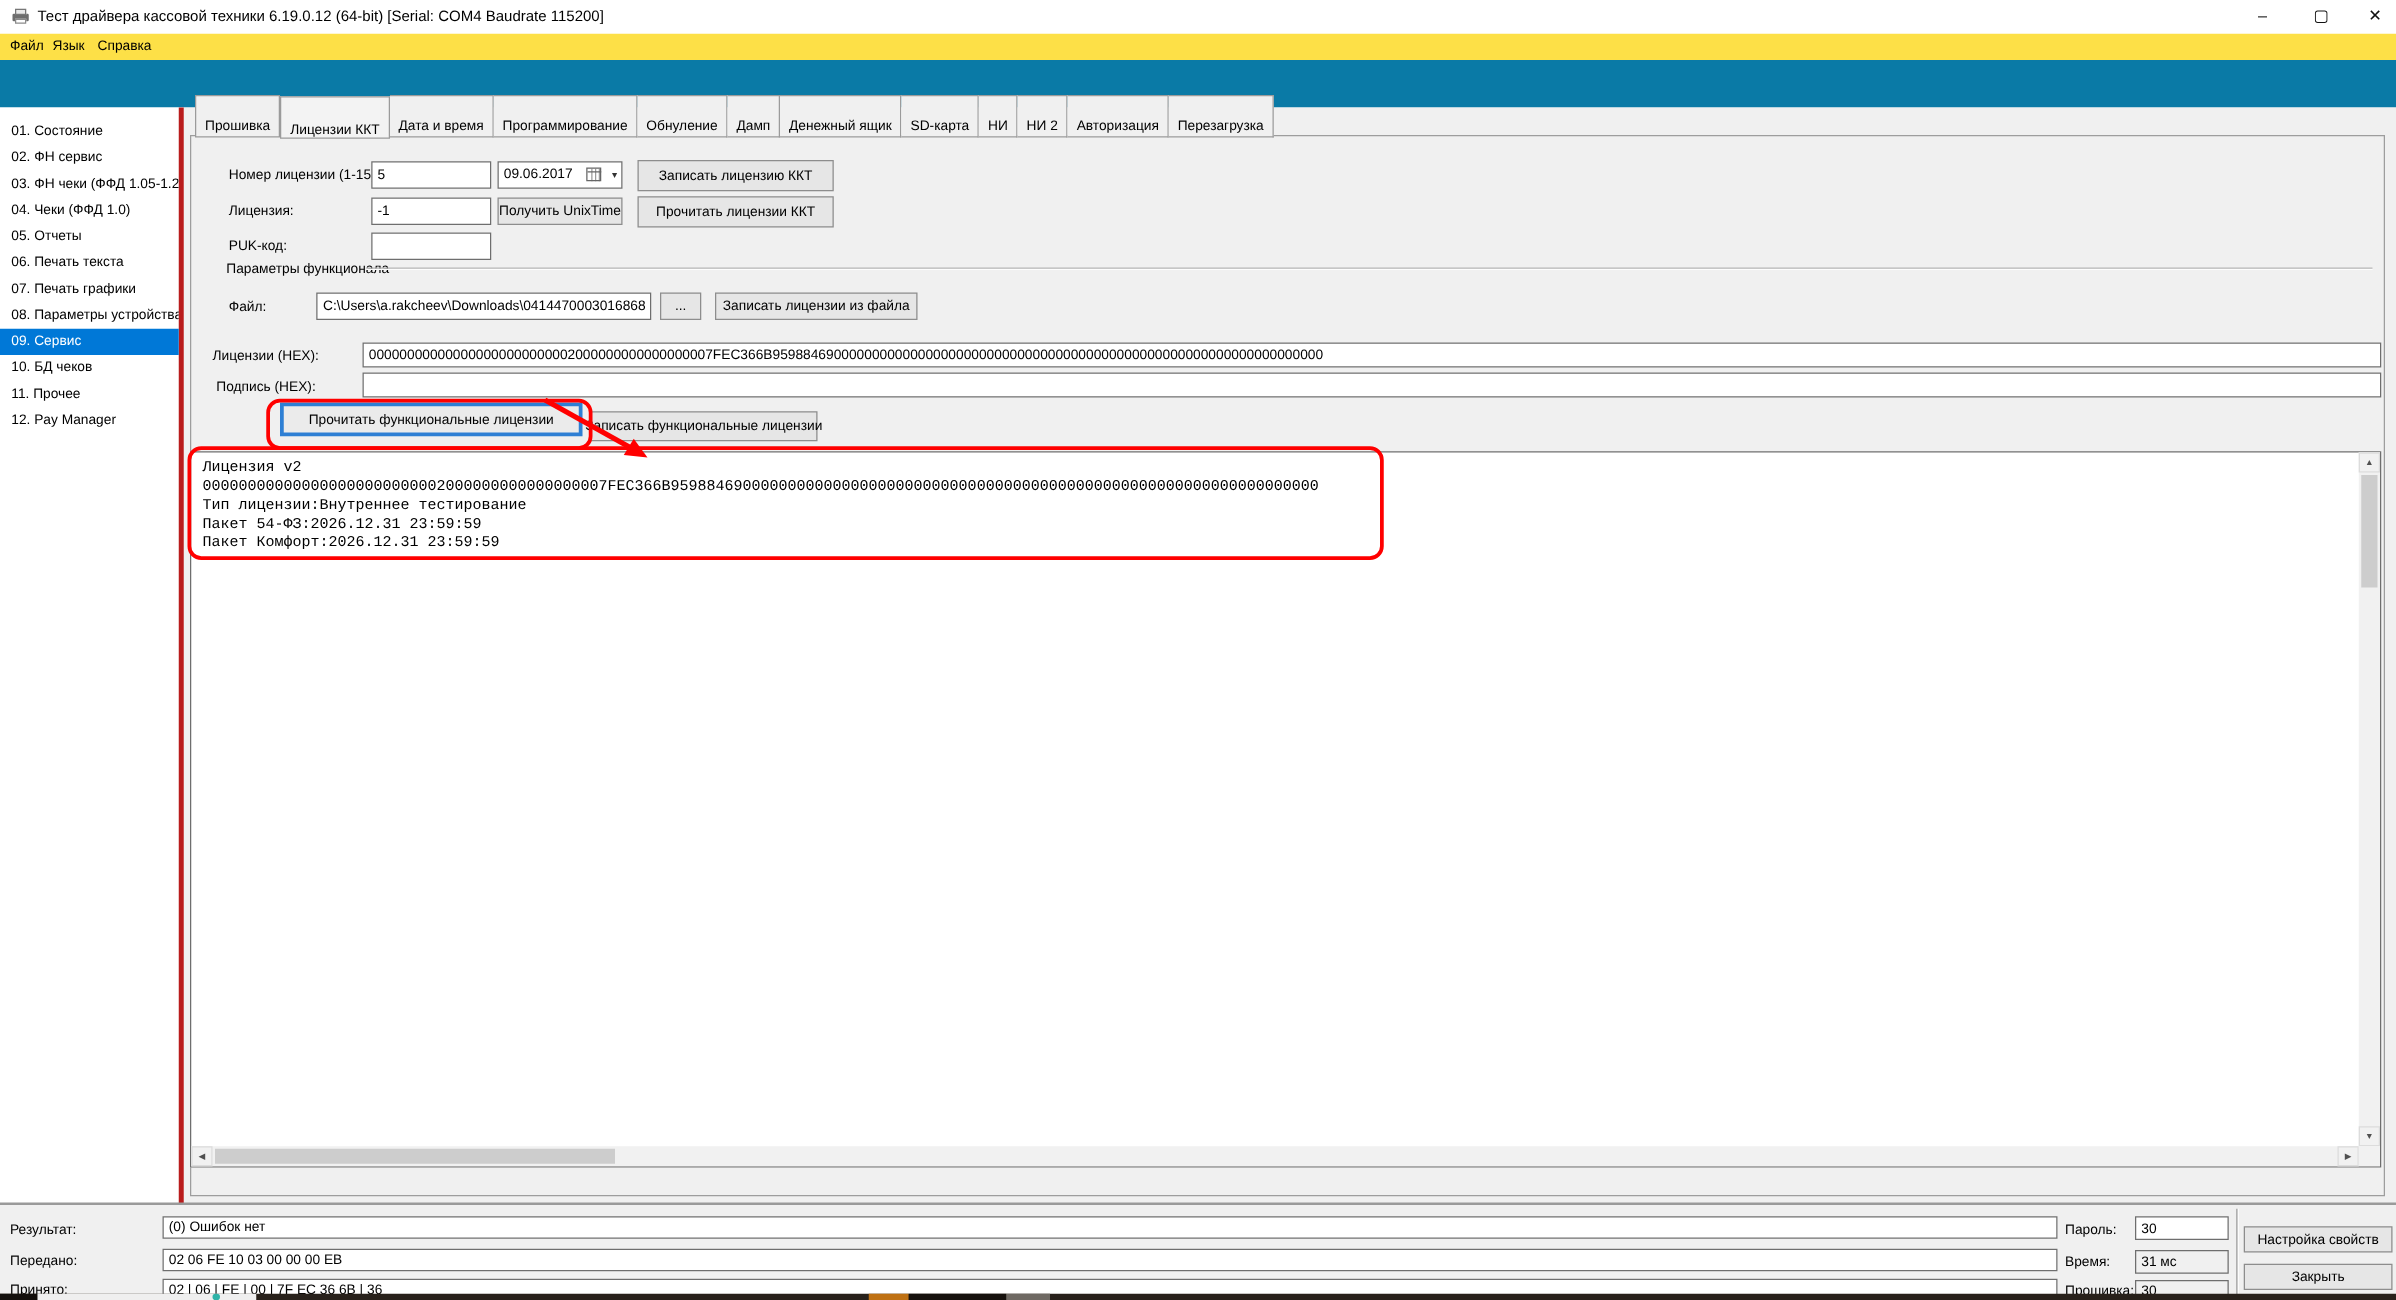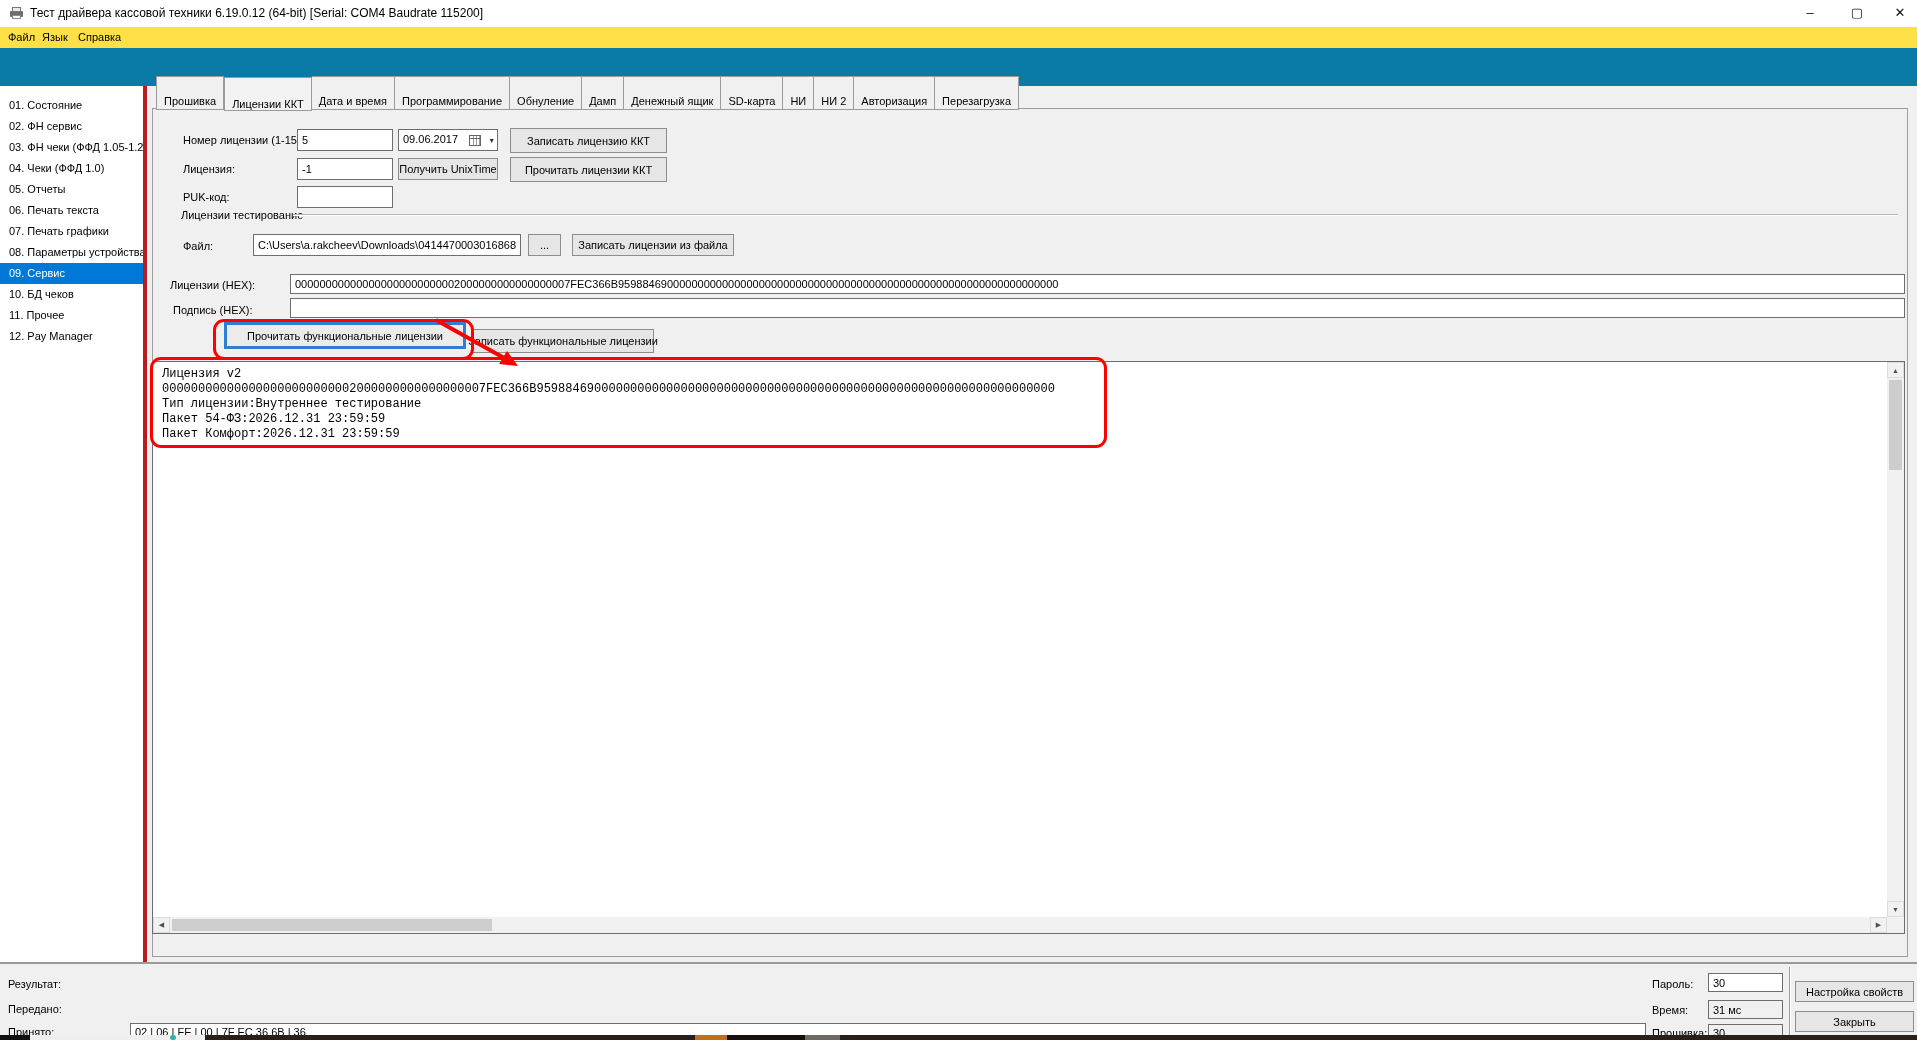--- a/index.html
+++ b/index.html
@@ -138,21 +138,21 @@
   <div class="btn" style="left:510px;top:128px;width:157px;height:25px">Записать лицензию ККТ</div>
 
   <span class="lbl" style="left:183px;top:163px">Лицензия:</span>
   <input class="field" style="left: 297px; top: 158px; width: 96px; height: 22px;" value="-1">
   <div class="btn" style="left:398px;top:158px;width:100px;height:22px">Получить UnixTime</div>
   <div class="btn" style="left:510px;top:157px;width:157px;height:25px">Прочитать лицензии ККТ</div>
 
   <span class="lbl" style="left:183px;top:191px">PUK-код:</span>
   <input class="field" style="left: 297px; top: 186px; width: 96px; height: 22px;">
 
-  <span class="lbl" style="left:181px;top:209px">Лицензии тестирование</span>
+  <span class="lbl" style="left:181px;top:209px">Параметры функционала</span>
   <div class="groupline" style="left:293px;top:214px;width:1605px"></div>
 
   <span class="lbl" style="left:183px;top:240px">Файл:</span>
   <input class="field" style="left: 253px; top: 234px; width: 268px; height: 22px;" value="C:\Users\a.rakcheev\Downloads\0414470003016868 (1)">
   <div class="btn" style="left:528px;top:234px;width:33px;height:22px">...</div>
   <div class="btn" style="left:572px;top:234px;width:162px;height:22px">Записать лицензии из файла</div>
 
   <span class="lbl" style="left:170px;top:279px">Лицензии (HEX):</span>
   <input class="field" style="left: 290px; top: 274px; width: 1615px; height: 20px;" value="000000000000000000000000002000000000000000007FEC366B959884690000000000000000000000000000000000000000000000000000000000000000">
   <span class="lbl" style="left:173px;top:304px">Подпись (HEX):</span>
@@ -183,21 +183,23 @@
   <div class="ann" style="left:213px;top:319px;width:261px;height:41px"></div>
   <div class="ann" style="left:150px;top:357px;width:957px;height:91px"></div>
   <svg class="abs" style="left:428px;top:312px;z-index:7;pointer-events:none" width="100" height="62">
     <line x1="8" y1="8" x2="78" y2="47" stroke="#ff0000" stroke-width="4"></line>
     <polygon points="90,54 71,52 79,39" fill="#ff0000"></polygon>
   </svg>
 
   <div class="statussep"></div>
   <div class="statusbg"></div>
   <span class="lbl" style="left:8px;top:978px">Результат:</span>
+  <input class="field" style="left: 130px; top: 973px; width: 1516px; height: 18px;" value="(0) Ошибок нет">
   <span class="lbl" style="left:8px;top:1003px">Передано:</span>
+  <input class="field" style="left: 130px; top: 999px; width: 1516px; height: 18px;" value="02 06 FE 10 03 00 00 00 EB">
   <span class="lbl" style="left:8px;top:1026px">Принято:</span>
   <input class="field" style="left: 130px; top: 1023px; width: 1516px; height: 18px;" value="02 | 06 | FE | 00 | 7F EC 36 6B | 36">
 
   <span class="lbl" style="left:1652px;top:978px">Пароль:</span>
   <input class="field" style="left: 1708px; top: 973px; width: 75px; height: 19px;" value="30">
   <span class="lbl" style="left:1652px;top:1004px">Время:</span>
   <input class="field ro" style="left: 1708px; top: 1000px; width: 75px; height: 19px;" value="31 мс">
   <span class="lbl" style="left:1652px;top:1027px">Прошивка:</span>
   <input class="field ro" style="left: 1708px; top: 1024px; width: 75px; height: 17px;" value="30">
   <div class="vsep"></div>

